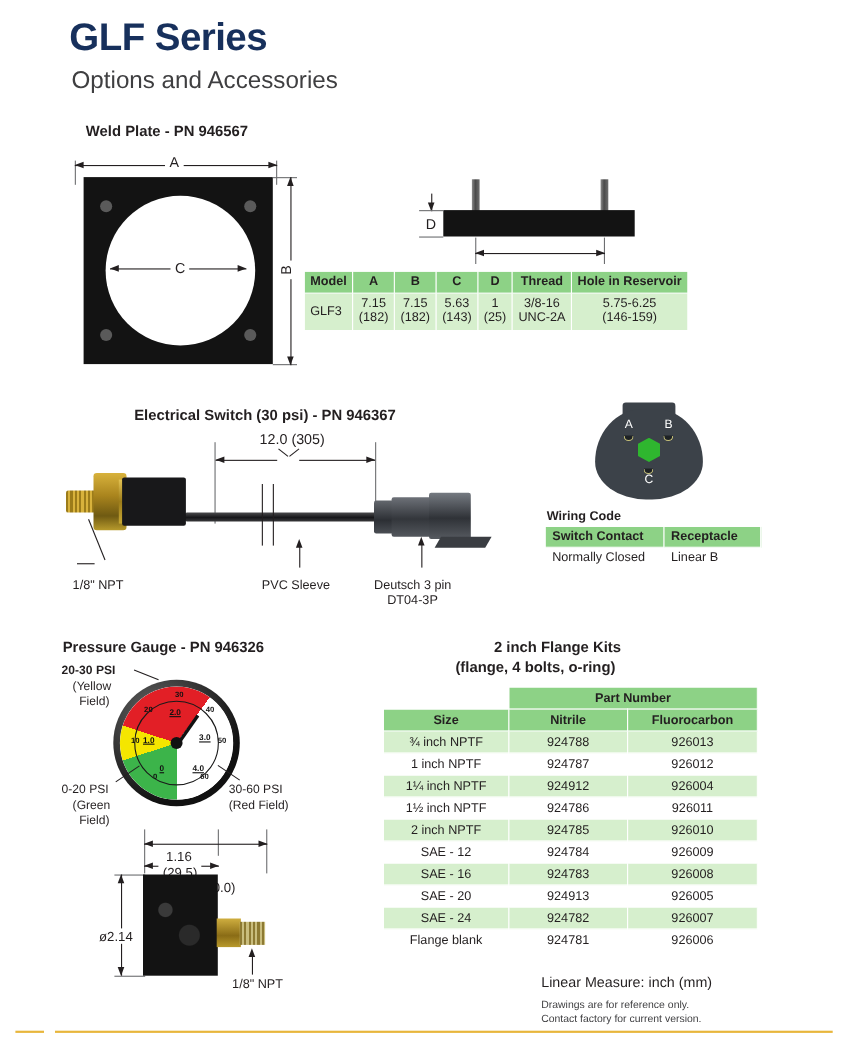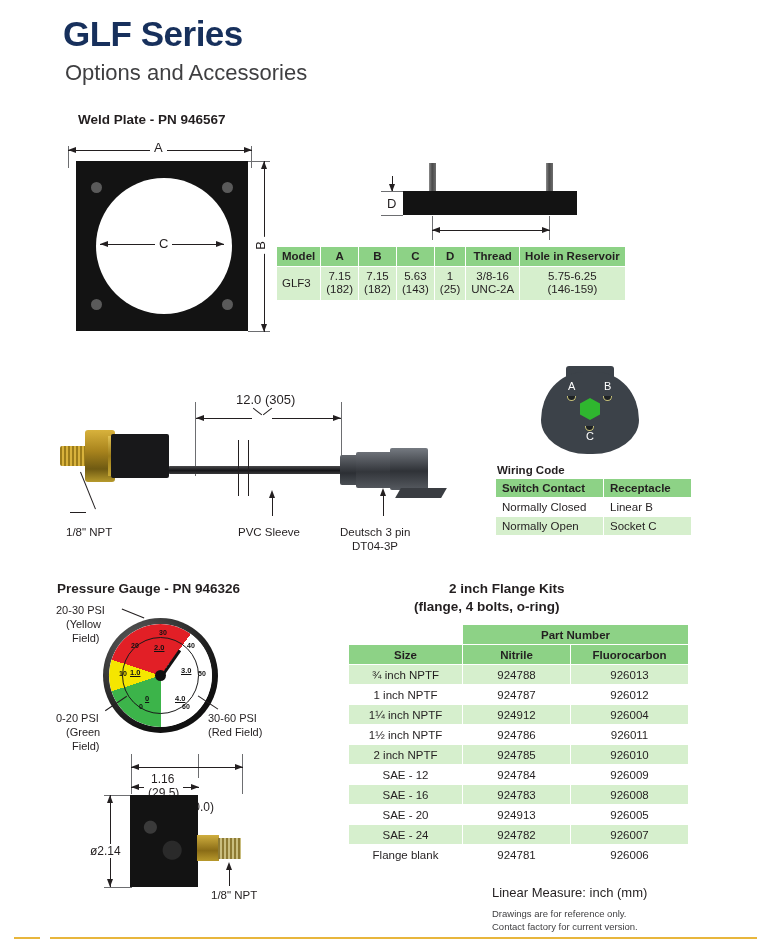--- a/index.html
+++ b/index.html
@@ -341,20 +341,21 @@
           <span>UNC-2A</span>
         </td>
         <td>
           <span>5.75-6.25</span><br>
           <span>(146-159)</span>
         </td>
       </tr>
     </tbody>
   </table>
 
+  <div class="sect-head" id="switch-head">Electrical Switch (30 psi) - PN 946367</div>
 
   <div class="ext-line dim-v" style="left:195px; top:402px; width:1px; height:74px;"></div>
   <div class="ext-line dim-v" style="left:341px; top:402px; width:1px; height:66px;"></div>
   <div class="dim-line dim-h" style="left:196px; top:418px; width:56px;"></div>
   <div class="dim-line dim-h" style="left:272px; top:418px; width:69px;"></div>
   <div class="dim-line" style="left:252px; top:411px; width:11px; height:1px; transform:rotate(38deg);"></div>
   <div class="dim-line" style="left:262px; top:411px; width:11px; height:1px; transform:rotate(-38deg);"></div>
   <div class="arrowL" style="left:196px; top:415px;"></div>
   <div class="arrowR" style="left:333px; top:415px;"></div>
   <div class="dim-label" style="left:232px; top:392px;">12.0 (305)</div>
@@ -402,24 +403,20 @@
       <tr>
         <th style="width:108px;">Switch Contact</th>
         <th style="width:88px;">Receptacle</th>
       </tr>
     </thead>
     <tbody>
       <tr>
         <td class="alt-white">Normally Closed</td>
         <td class="alt-white">Linear B</td>
       </tr>
-      <tr>
-        <td>Normally Open</td>
-        <td>Socket C</td>
-      </tr>
     </tbody>
   </table>
 
   <div class="sect-head" id="gauge-head">Pressure Gauge - PN 946326</div>
 
   <div class="gauge-wrap">
     <div class="gauge-bezel"></div>
     <div class="gauge-face">
       <div class="gauge-arc" style="background: conic-gradient(from 180deg,
             #3cb44a 0deg 72deg,
@@ -440,21 +437,21 @@
       <div class="tick-num inner" style="left:21px; top:44px;">1.0</div>
       <div class="tick-num inner" style="left:45px; top:19px;">2.0</div>
       <div class="tick-num inner" style="left:72px; top:42px;">3.0</div>
       <div class="tick-num inner" style="left:66px; top:70px;">4.0</div>
 
       <div class="gauge-needle"></div>
       <div class="gauge-hub"></div>
     </div>
   </div>
 
-  <div class="gauge-cb" style="left:56px; top:604px; text-align:left;">20-30 PSI</div>
+  <div class="gauge-cb" style="left:56px; top:604px; text-align:left;font-weight:bold;">20-30 PSI</div>
   <div class="gauge-cb" style="left:66px; top:618px; text-align:left;">(Yellow</div>
   <div class="gauge-cb" style="left:72px; top:632px; text-align:left;">Field)</div>
   <div class="leader-h" style="left:121px; top:613px; width:24px; transform:rotate(22deg);"></div>
 
   <div class="gauge-cb" style="left:56px; top:712px; text-align:left;">0-20 PSI</div>
   <div class="gauge-cb" style="left:66px; top:726px; text-align:left;">(Green</div>
   <div class="gauge-cb" style="left:72px; top:740px; text-align:left;">Field)</div>
   <div class="leader-h" style="left:103px; top:703px; width:26px; transform:rotate(-34deg);"></div>
 
   <div class="gauge-cb" style="left:208px; top:712px; text-align:right;">30-60 PSI</div>

